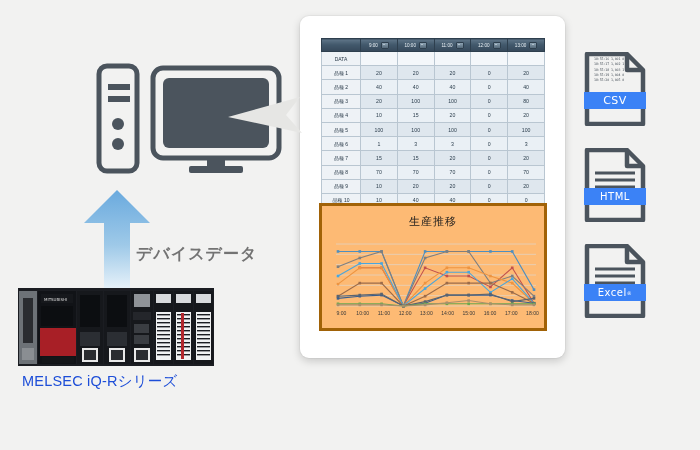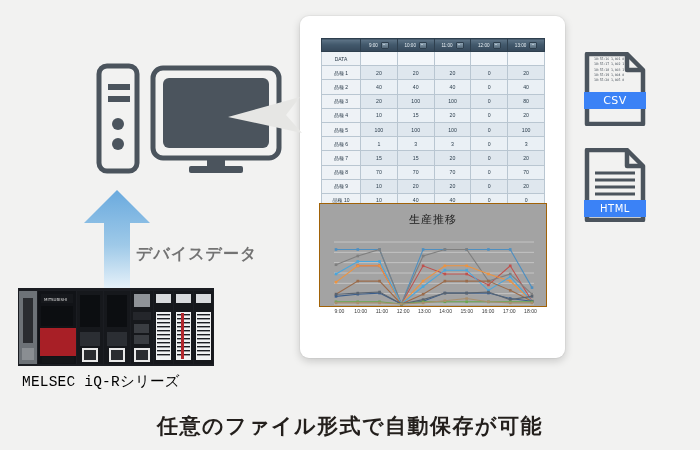--- a/index.html
+++ b/index.html
@@ -43,22 +43,22 @@
   td.rowlab{
     text-align:left;padding-left:2px;background:#eef2f6;color:#253645;
     font-size:5px;letter-spacing:0px;}
   td.val{background:#dfe7ee;color:#2b3d4c;}
   tr.alt td.val{background:#eaf0f5;}
   tr.datarow td{background:#f4f7fa;}
   tr.datarow td.rowlab{background:#eef2f6;}
 
   
   .chartcard{
-    position:absolute;left:319px;top:203px;width:228px;height:104px;
-    background:#a3a3a3;border:1px solid #a16207;box-sizing:border-box;}
+    position:absolute;left:319px;top:203px;width:228px;height:128px;
+    background:#fdba74;border:3px solid #a16207;box-sizing:border-box;}
   .chart-title{
     text-align:center;font-size:11px;color:#1c1c1c;margin-top:8px;
     font-family:"DejaVu Sans",sans-serif;letter-spacing:1px;}
   .plot{position:absolute;left:14px;top:36px;width:200px;height:66px;}
   .plot svg{display:block;}
   .xaxis{
     position:absolute;left:10px;top:104px;width:210px;
     display:flex;justify-content:space-between;
     font-size:5.1px;color:#3a3a3a;}
   .xaxis span{width:19px;text-align:center;}
@@ -67,40 +67,40 @@
   .fileicon{position:absolute;width:62px;height:74px;}
   .fi-csv{left:584px;top:52px;}
   .fi-html{left:584px;top:148px;}
   .fi-xls{left:584px;top:244px;}
   .fi-svg{position:absolute;left:0;top:0;}
   .fi-label{
     position:absolute;left:0;top:40px;width:62px;height:17px;
     background:#3b82f6;color:#ffffff;display:flex;align-items:center;
     justify-content:center;font-size:11px;letter-spacing:.5px;
     font-family:"DejaVu Sans",sans-serif;}
-  .fi-label.sm{font-size:10px;margin-top:12px;}
+  .fi-label.sm{font-size:10px;}
   .fi-label sup{font-size:5px;vertical-align:super;}
   .csvtext{
     position:absolute;left:10px;top:5px;width:44px;
     font-family:"DejaVu Sans Mono",monospace;font-size:3.3px;
     color:#4b545d;line-height:1.62;letter-spacing:-0.1px;}
 
   
   .pcgroup{position:absolute;left:95px;top:62px;width:190px;height:115px;}
 
   
   .arrow{position:absolute;left:84px;top:190px;width:66px;height:100px;}
 
   
   .device-label{
     position:absolute;left:136px;top:244px;font-size:16px;color:#737373;
     font-weight:bold;font-family:"DejaVu Sans",sans-serif;letter-spacing:1px;}
   .melsec-label{
-    position:absolute;left:22px;top:372px;font-size:14.5px;color:#000000;
-    font-family:Liberation Mono, monospace;letter-spacing:.2px;}
+    position:absolute;left:22px;top:372px;font-size:14.5px;color:#1d4ed8;
+    font-family:Liberation Sans, sans-serif;letter-spacing:.2px;}
   .caption{
     position:absolute;left:0;top:412px;width:700px;text-align:center;
     font-size:21px;font-weight:bold;color:#231f1c;
     font-family:"DejaVu Sans",sans-serif;letter-spacing:1.5px;}
 
   
   .plc{position:absolute;left:18px;top:288px;width:196px;height:78px;}
 </style>
 </head>
 <body>
@@ -398,20 +398,36 @@
       <g stroke="#4b545d" stroke-width="3.2" stroke-linecap="butt">
         <line x1="11" y1="25" x2="51" y2="25"></line>
         <line x1="11" y1="32" x2="51" y2="32"></line>
         <line x1="11" y1="39" x2="51" y2="39"></line>
         <line x1="11" y1="46" x2="51" y2="46"></line>
       </g>
     </svg>
     <div class="fi-label sm">HTML</div>
   </div>
 
+  <div class="fileicon fi-xls">
+    <svg class="fi-svg" width="62" height="74" viewBox="0 0 62 74">
+      <path d="M3 2 h40 l16 16 v54 h-56 z" fill="none" stroke="#4b545d" stroke-width="4.5" stroke-linejoin="round"></path>
+      <path d="M43 2 v16 h16" fill="none" stroke="#4b545d" stroke-width="4.5" stroke-linejoin="round"></path>
+      <g stroke="#4b545d" stroke-width="3.2" stroke-linecap="butt">
+        <line x1="11" y1="25" x2="51" y2="25"></line>
+        <line x1="11" y1="32" x2="51" y2="32"></line>
+        <line x1="11" y1="39" x2="51" y2="39"></line>
+        <line x1="11" y1="46" x2="51" y2="46"></line>
+      </g>
+    </svg>
+    <div class="fi-label sm">
+        <span>Excel</span>
+        <sup>®</sup>
+      </div>
+  </div>
 
   <div class="pcgroup">
     <svg width="190" height="115" viewBox="0 0 190 115">
 
       <g>
         <rect x="4" y="4" width="38" height="105" rx="8" ry="8" fill="none" stroke="#4b545d" stroke-width="5"></rect>
         <rect x="13" y="22" width="22" height="6" fill="#4b545d"></rect>
         <rect x="13" y="34" width="22" height="6" fill="#4b545d"></rect>
         <circle cx="23" cy="62" r="6" fill="#4b545d"></circle>
         <circle cx="23" cy="82" r="6" fill="#4b545d"></circle>
@@ -532,15 +548,14 @@
           <rect x="179" y="58" width="13" height="1.4"></rect>
             <rect x="179" y="62" width="13" height="1.4"></rect>
           <rect x="179" y="66" width="13" height="1.4"></rect>
         </g>
       </g>
     </svg>
   </div>
 
   <div class="melsec-label">MELSEC iQ-Rシリーズ</div>
 
-  <div class="caption">任意のファイル形式で自動保存が可能</div>
 
 </div>
 
 </body></html>

